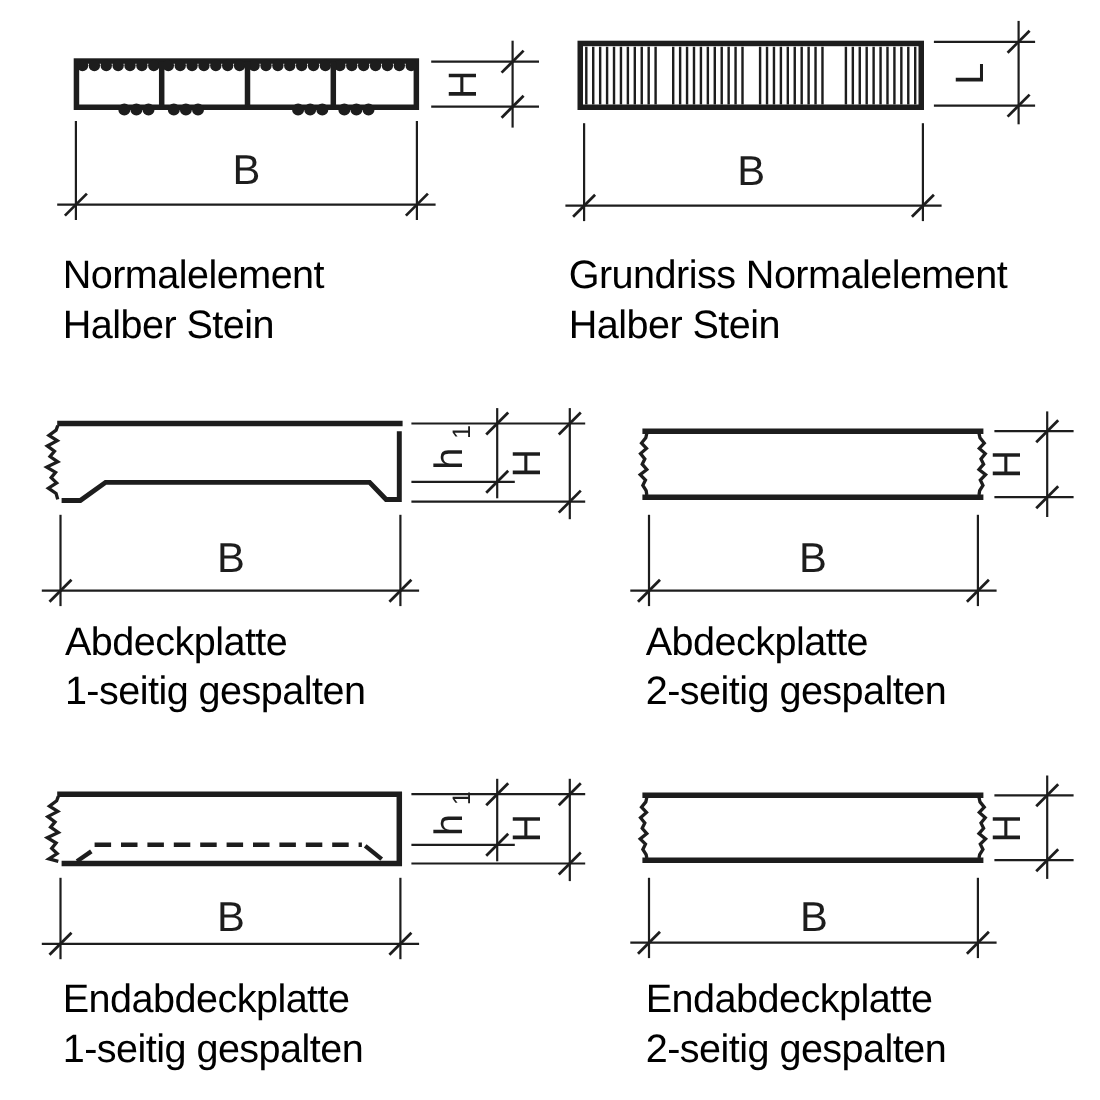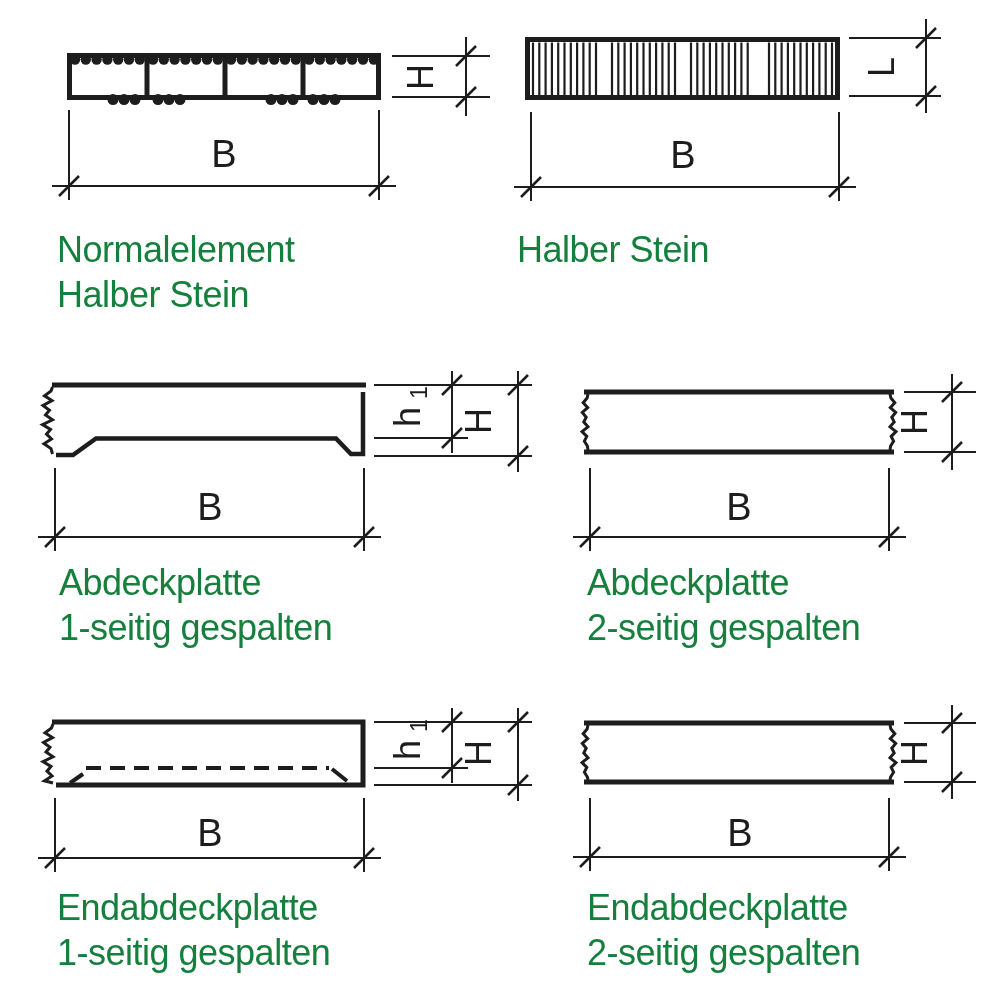--- a/index.html
+++ b/index.html
@@ -4,21 +4,21 @@
 <style>
   html,body{margin:0;padding:0;background:#ffffff;}
   #page{position:relative;width:1000px;height:1000px;background:#ffffff;overflow:hidden;
         font-family:"Liberation Sans",sans-serif;}
   #art{position:absolute;left:0;top:0;}
   #art line,#art path,#art rect{stroke:#1d1d1d;}
   #art path,#art rect{fill:none;}
   #art circle{fill:#1d1d1d;stroke:none;}
   #art text{fill:#1d1d1d;stroke:none;font-family:"Liberation Sans",sans-serif;font-weight:300;}
   .caption{position:absolute;font-size:36px;font-weight:300;letter-spacing:-0.5px;
-           color:#15803d;line-height:45px;white-space:nowrap;}
+           color:#000000;line-height:45px;white-space:nowrap;}
 </style>
 </head>
 <body>
 
 <div id="page">
 
 <svg id="art" width="1000" height="1000" viewBox="0 0 1000 1000">
 
   <g>
     <rect x="69.5" y="55.5" width="309" height="42" stroke-width="5"></rect>
@@ -280,20 +280,21 @@
         <line x1="580" y1="867" x2="600" y2="847"></line>
         <line x1="879" y1="867" x2="899" y2="847"></line>
       </g>
 </svg>
 
 <div class="caption" style="left:57px;top:227px">
   <div>Normalelement</div>
   <div>Halber Stein</div>
 </div>
 <div class="caption" style="left:517px;top:227px">
+  <div>Grundriss Normalelement</div>
   <div>Halber Stein</div>
 </div>
 <div class="caption" style="left:59px;top:560px">
   <div>Abdeckplatte</div>
   <div>1-seitig gespalten</div>
 </div>
 <div class="caption" style="left:587px;top:560px">
   <div>Abdeckplatte</div>
   <div>2-seitig gespalten</div>
 </div>

